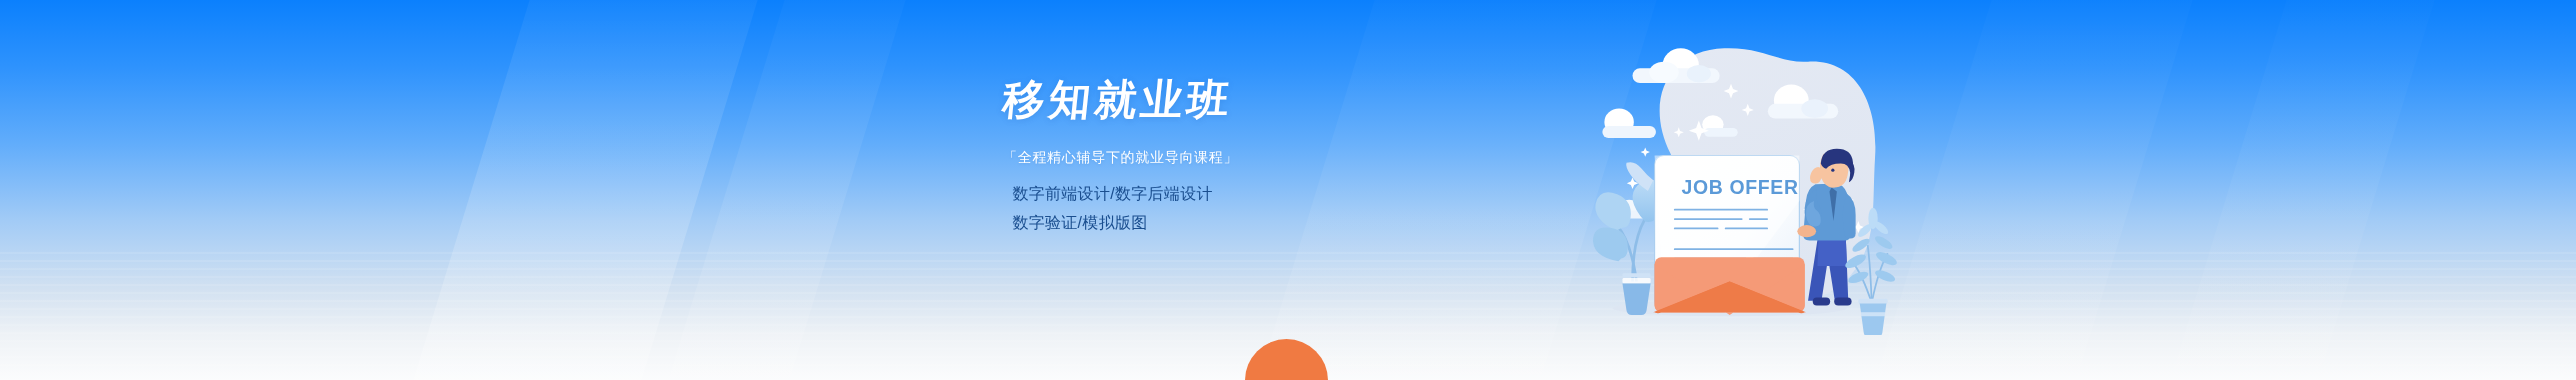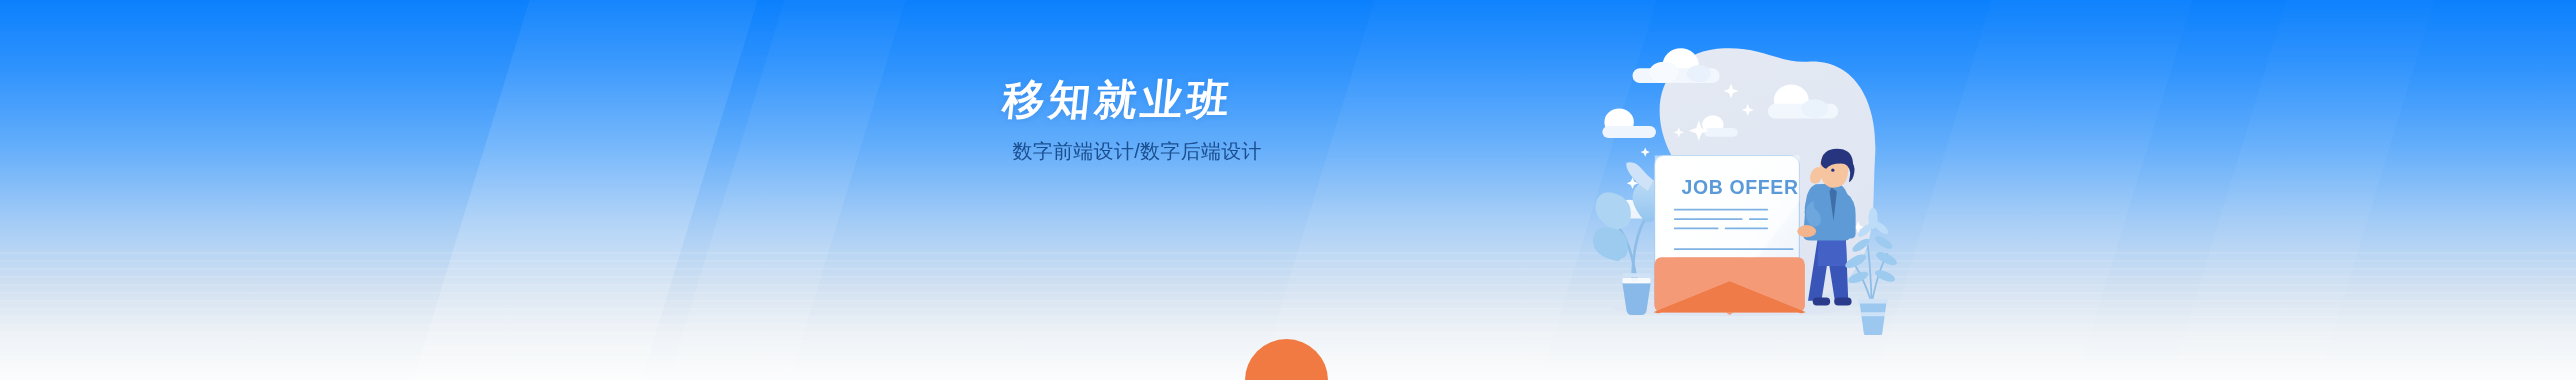--- a/index.html
+++ b/index.html
@@ -57,21 +57,21 @@
     white-space:nowrap;
   }
   .subtitle{
     margin-top:28px;
     font-size:14px;line-height:1.2;color:#ffffff;letter-spacing:0.7px;
     white-space:nowrap;
     text-shadow:0 0.7px 2.7px rgba(30,90,170,.15);
   }
   .bullets{margin-top:20px;margin-left:9.4px;}
   .bullet{
-    font-size:20px;line-height:1;color:#1a4e8f;letter-spacing:0.3px;
+    font-size:16px;line-height:1;color:#1a4e8f;letter-spacing:0.3px;
     white-space:nowrap;margin-bottom:13.4px;font-weight:500;
   }
 
   
   .dome{
     position:absolute;left:1245px;top:339px;width:83px;height:83px;
     background:#f07a42;border-radius:42px 42px 0 0;
   }
 
   
@@ -87,22 +87,24 @@
     <div class="streak s1"></div>
     <div class="streak s2"></div>
     <div class="streak s3"></div>
     <div class="streak s4"></div>
     <div class="streak s5"></div>
   </div>
   <div class="haze"></div>
 
   <div class="copy">
     <div class="headline">移知就业班</div>
+    <div class="subtitle">「全程精心辅导下的就业导向课程」</div>
     <div class="bullets">
       <div class="bullet">数字前端设计/数字后端设计</div>
+      <div class="bullet">数字验证/模拟版图</div>
     </div>
   </div>
 
   <div class="dome"></div>
 
   <div class="illo">
     <svg viewBox="0 0 560 500" xmlns="http://www.w3.org/2000/svg">
       <defs>
         <linearGradient id="blobG" x1="0" y1="0" x2="0.3" y2="1">
           <stop offset="0%" stop-color="#e4e9f3"></stop>

